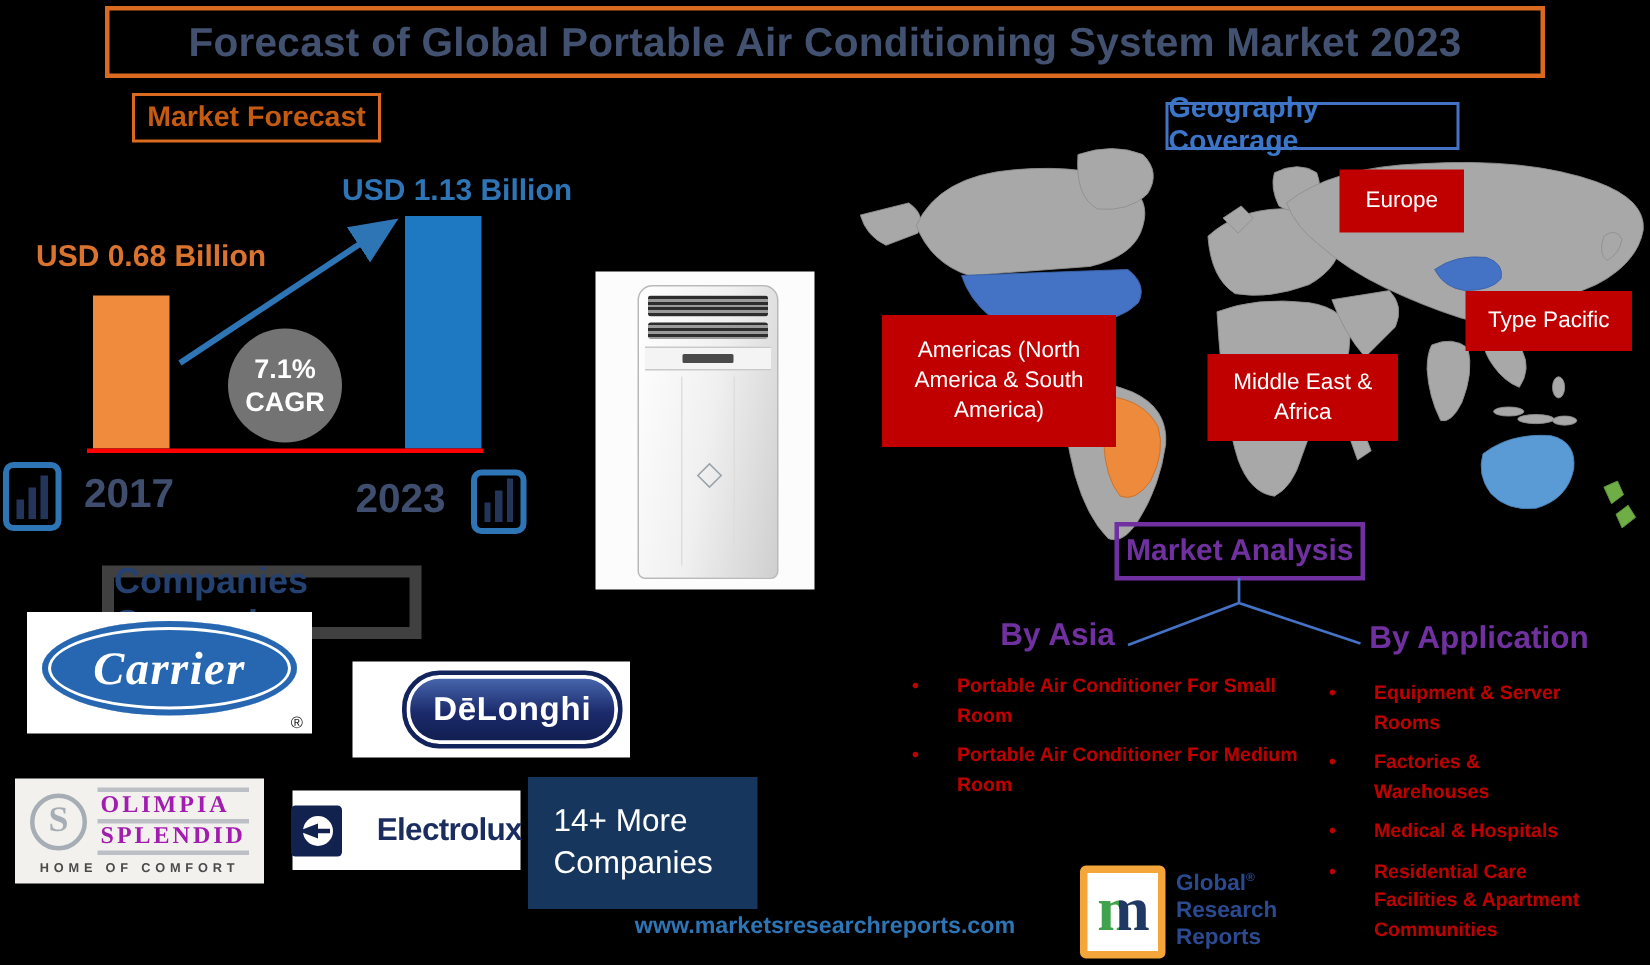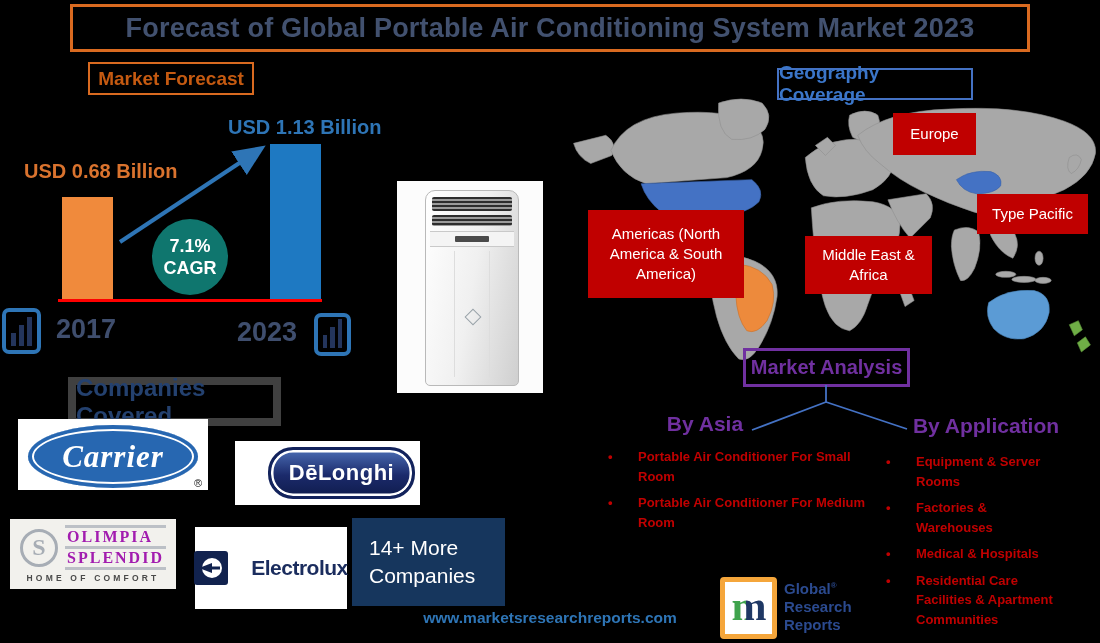--- a/index.html
+++ b/index.html
@@ -21,21 +21,21 @@
 
   
   .chart{left:0;top:0;width:380px;height:302px;}
   .val-label{position:absolute;font-size:20px;font-weight:bold;white-space:nowrap;}
   .val-2017{left:24px;top:160px;color:#DA732E;}
   .val-2023{left:228px;top:116px;color:#2E75B6;}
   .bar{position:absolute;bottom:3px;width:51px;}
   .bar-2017{left:62px;}
   .bar-2023{left:270px;}
   .baseline{position:absolute;left:58px;bottom:0;width:264px;height:3px;background:#FF0000;}
-  .cagr{left:152px;top:219px;width:76px;height:76px;border-radius:50%;background:#0f766e;
+  .cagr{left:152px;top:219px;width:76px;height:76px;border-radius:50%;background:#737373;
         display:flex;flex-direction:column;align-items:center;justify-content:center;
         color:#fff;font-weight:bold;font-size:18px;line-height:1.25;}
   .year{position:absolute;font-size:27px;font-weight:bold;color:#3F4E6E;width:80px;text-align:center;}
   .year-2017{left:46px;top:314px;}
   .year-2023{left:227px;top:317px;}
   .chart-icon{border:4px solid #2E75B6;border-radius:7px;display:flex;align-items:flex-end;
               justify-content:center;gap:3px;padding:4px 5px;box-sizing:border-box;background:#000;}
   .ci-l{left:2px;top:308px;width:39px;height:46px;}
   .ci-r{left:314px;top:313px;width:37px;height:43px;}
   .chart-icon span{display:block;width:6px;background:#24355C;}
@@ -69,21 +69,21 @@
   .bt-head{left:640px;top:412px;width:130px;}
   .ba-head{left:906px;top:414px;width:160px;}
   .rlist{position:absolute;margin:0;padding:0;list-style:none;color:#C00000;font-weight:bold;font-size:13px;}
   .rlist li{position:relative;padding-left:40px;margin-bottom:7px;line-height:1.5;}
   .rlist li::before{content:"\2022";position:absolute;left:10px;top:0;}
   .list-type{left:598px;top:447px;width:270px;}
   .list-app{left:876px;top:452px;width:190px;}
 
   
   .logo-card{background:#fff;}
-  .carrier-card{left:18px;top:419px;width:190px;height:71px;}
+  .carrier-card{left:18px;top:408px;width:190px;height:81px;}
   .carrier-ellipse{position:absolute;left:10px;top:6px;width:170px;height:63px;border-radius:50%;
                    background:#2767B1;box-shadow:inset 0 0 0 4px #2767B1, inset 0 0 0 6px #ffffff;
                    display:flex;align-items:center;justify-content:center;}
   .carrier-text{font-family:"Liberation Serif",serif;font-style:italic;font-weight:bold;
                 color:#fff;font-size:31px;letter-spacing:1px;}
   .carrier-reg{position:absolute;right:6px;bottom:1px;font-size:11px;color:#222;}
   .delonghi-card{left:235px;top:441px;width:157px;height:64px;display:flex;align-items:center;justify-content:center;padding-left:28px;}
   .delonghi-capsule{width:141px;height:46px;border-radius:25px;border:3px solid #13235C;
                     box-shadow:inset 0 0 0 2.5px #ffffff;
                     background:linear-gradient(180deg,#4a6cb3 0%,#1b2a6b 55%,#101d4e 100%);
@@ -93,21 +93,21 @@
                 display:flex;flex-direction:column;align-items:center;justify-content:center;}
   .ol-row{display:flex;align-items:center;gap:7px;}
   .ol-mono{width:38px;height:38px;border-radius:50%;border:3px solid #A7ADB5;box-sizing:border-box;
            display:flex;align-items:center;justify-content:center;
            font-family:"Liberation Serif",serif;font-size:24px;font-weight:bold;color:#A7ADB5;}
   .ol-names{display:flex;flex-direction:column;}
   .ol-n{font-family:"Liberation Serif",serif;font-weight:bold;color:#a21caf;font-size:16px;
         letter-spacing:2px;line-height:1.15;border-top:3px solid #BCC0C6;padding:0 2px;}
   .ol-n2{border-bottom:3px solid #BCC0C6;}
   .ol-tag{margin-top:3px;font-size:8.5px;letter-spacing:3.2px;color:#4a4a4a;font-weight:bold;}
-  .electrolux-card{left:195px;top:527px;width:152px;height:82px;display:flex;align-items:center;
+  .electrolux-card{left:195px;top:527px;width:152px;height:53px;display:flex;align-items:center;
                    justify-content:center;gap:23px;}
   .elux-badge{width:34px;height:34px;background:#11224E;border-radius:3px;position:relative;flex:0 0 auto;}
   .elux-badge svg{position:absolute;left:3px;top:3px;}
   .elux-text{color:#1B2D5E;font-weight:bold;font-size:21px;letter-spacing:-.5px;}
   .more-card{left:352px;top:518px;width:153px;height:88px;background:#16365D;color:#fff;
              display:flex;flex-direction:column;justify-content:center;padding-left:17px;
              box-sizing:border-box;font-size:21px;line-height:1.35;}
 
   
   .url{left:420px;top:609px;width:260px;text-align:center;color:#2E75B6;font-weight:bold;font-size:15.5px;}

